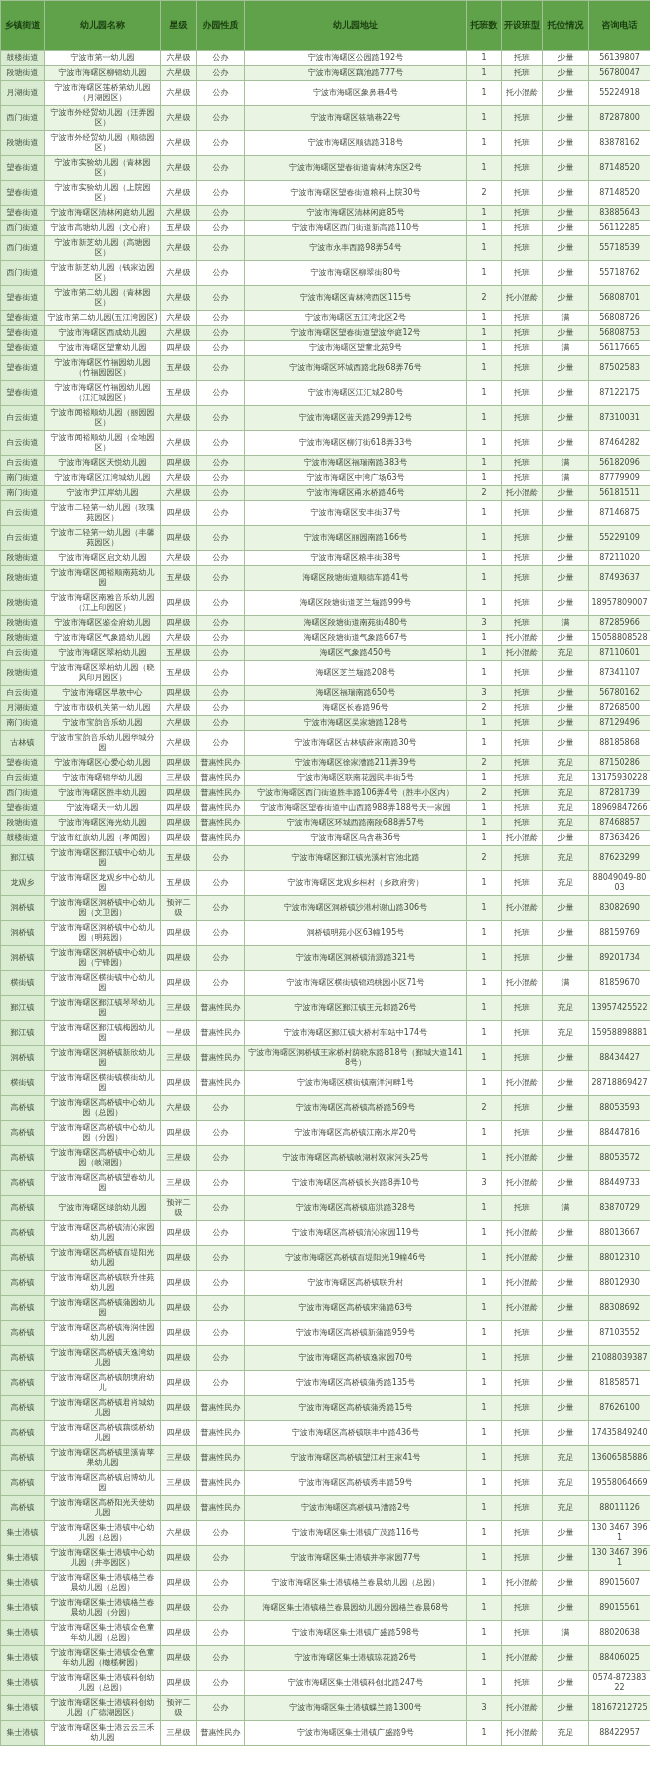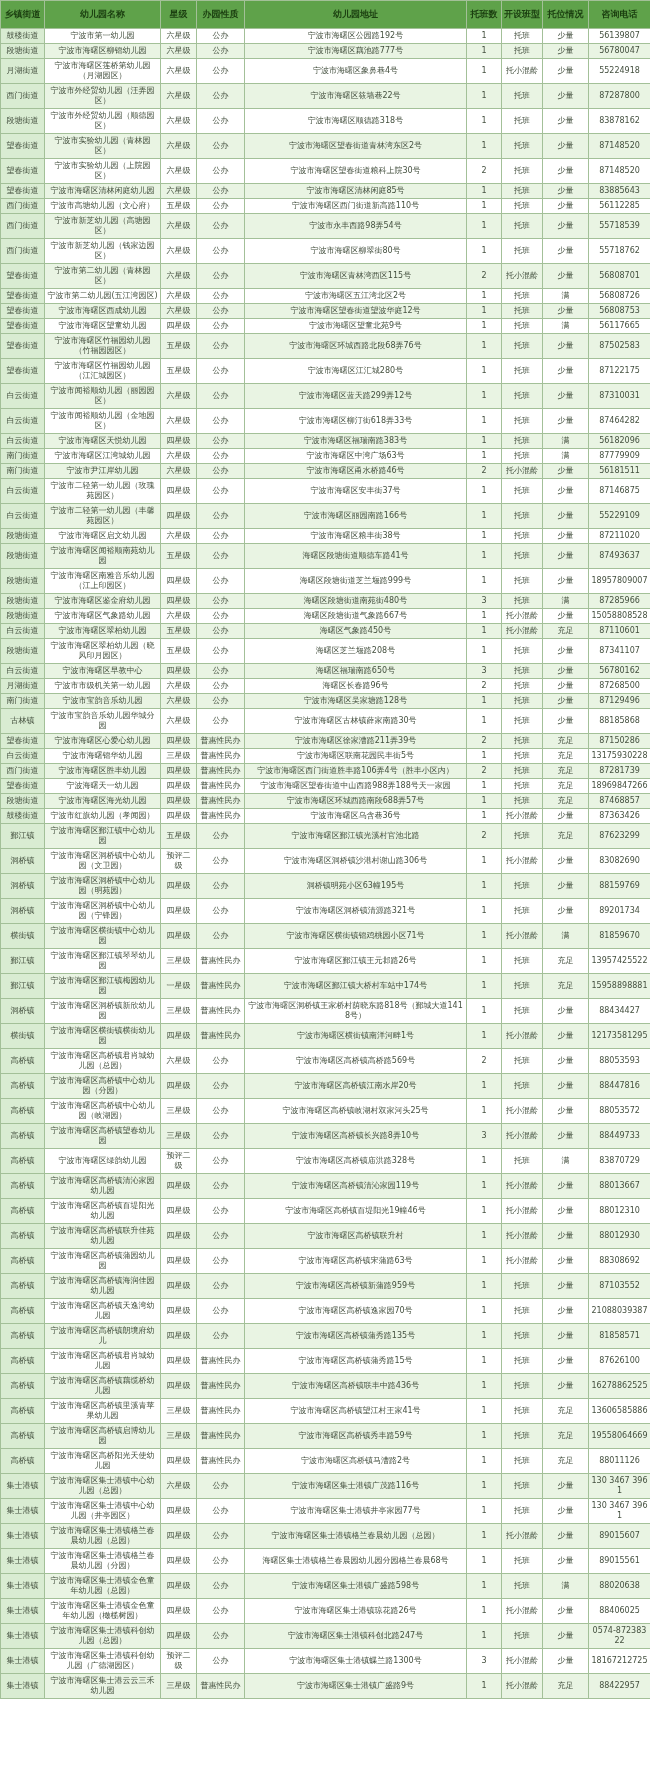--- a/index.html
+++ b/index.html
@@ -14,21 +14,21 @@
     padding:2px 2px;
     color:#44503f;
     word-break:break-all;
     overflow:hidden;
   }
   thead th{
     background:#5fa24a;
     color:#1b3f10;
     font-weight:bold;
     font-size:9px;
-    padding:8px 2px;
+    padding:19px 2px;
   }
   tbody tr:nth-child(odd) td{background:#ffffff;}
   tbody tr:nth-child(even) td{background:#e9f4e3;}
   tbody tr td:first-child{background:#d9ecd2;}
 </style>
 </head>
 <body>
 
 <table>
   <colgroup>
@@ -512,20 +512,31 @@
         <td>宁波市海曙区鄞江镇中心幼儿园</td>
         <td>五星级</td>
         <td>公办</td>
         <td>宁波市海曙区鄞江镇光溪村官池北路</td>
         <td>2</td>
         <td>托班</td>
         <td>充足</td>
         <td>87623299</td>
       </tr>
       <tr>
+        <td>龙观乡</td>
+        <td>宁波市海曙区龙观乡中心幼儿园</td>
+        <td>五星级</td>
+        <td>公办</td>
+        <td>宁波市海曙区龙观乡桓村（乡政府旁）</td>
+        <td>1</td>
+        <td>托班</td>
+        <td>充足</td>
+        <td>88049049-8003</td>
+      </tr>
+      <tr>
         <td>洞桥镇</td>
         <td>宁波市海曙区洞桥镇中心幼儿园（文卫园）</td>
         <td>预评二级</td>
         <td>公办</td>
         <td>宁波市海曙区洞桥镇沙港村谢山路306号</td>
         <td>1</td>
         <td>托小混龄</td>
         <td>少量</td>
         <td>83082690</td>
       </tr>
@@ -597,25 +608,25 @@
       </tr>
       <tr>
         <td>横街镇</td>
         <td>宁波市海曙区横街镇横街幼儿园</td>
         <td>四星级</td>
         <td>普惠性民办</td>
         <td>宁波市海曙区横街镇南洋河畔1号</td>
         <td>1</td>
         <td>托小混龄</td>
         <td>少量</td>
-        <td>12173581295</td>
-      </tr>
-      <tr>
-        <td>高桥镇</td>
-        <td>宁波市海曙区高桥镇君肖城幼儿园（总园）</td>
+        <td>28718869427</td>
+      </tr>
+      <tr>
+        <td>高桥镇</td>
+        <td>宁波市海曙区高桥镇中心幼儿园（总园）</td>
         <td>六星级</td>
         <td>公办</td>
         <td>宁波市海曙区高桥镇高桥路569号</td>
         <td>2</td>
         <td>托班</td>
         <td>少量</td>
         <td>88053593</td>
       </tr>
       <tr>
         <td>高桥镇</td>
@@ -751,21 +762,21 @@
       </tr>
       <tr>
         <td>高桥镇</td>
         <td>宁波市海曙区高桥镇藕缆桥幼儿园</td>
         <td>四星级</td>
         <td>普惠性民办</td>
         <td>宁波市海曙区高桥镇联丰中路436号</td>
         <td>1</td>
         <td>托班</td>
         <td>少量</td>
-        <td>16278862525</td>
+        <td>17435849240</td>
       </tr>
       <tr>
         <td>高桥镇</td>
         <td>宁波市海曙区高桥镇里溪青苹果幼儿园</td>
         <td>三星级</td>
         <td>普惠性民办</td>
         <td>宁波市海曙区高桥镇望江村王家41号</td>
         <td>1</td>
         <td>托班</td>
         <td>充足</td>

